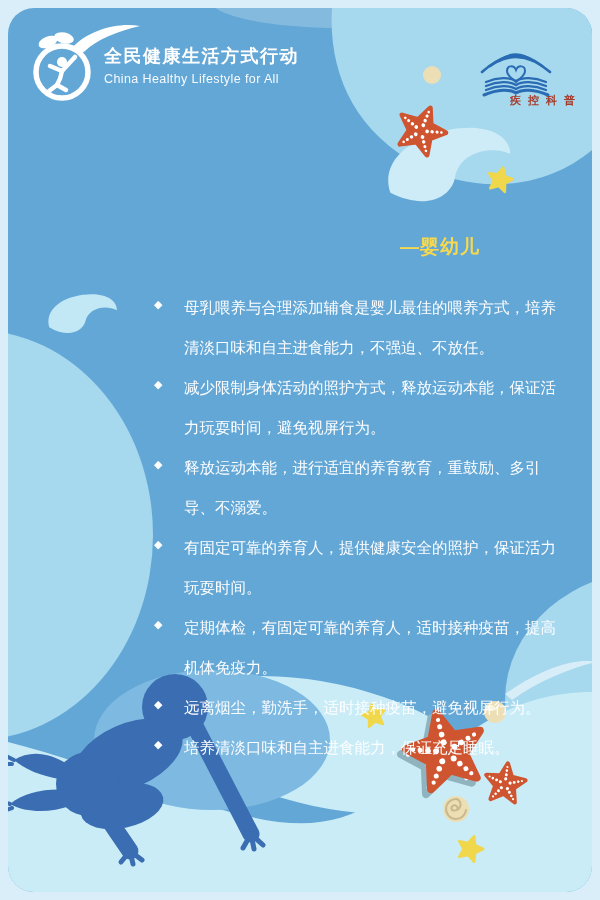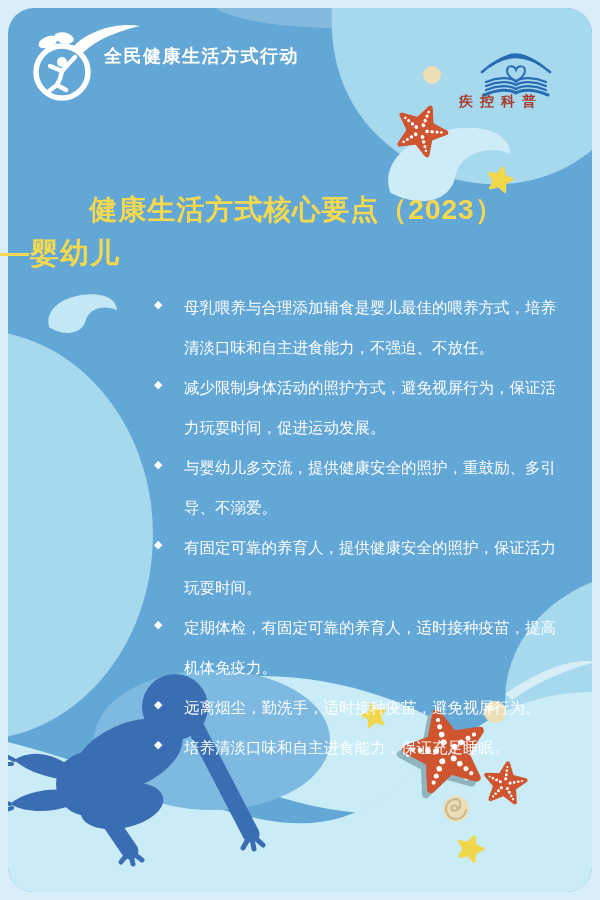--- a/index.html
+++ b/index.html
@@ -9,31 +9,31 @@
     background:#d9eef8;
   }
   .bg-art{position:absolute;left:0;top:0;width:600px;height:900px;}
 
   .brand-text{position:absolute;left:104px;top:44px;color:#ffffff;z-index:3;}
   .brand-cn{font-size:18px;font-weight:bold;letter-spacing:1.5px;}
   .brand-en{font-size:12.5px;margin-top:4px;letter-spacing:0.4px;opacity:.95;}
 
   .cdc-caption{
     position:absolute;left:452px;top:93px;width:130px;z-index:3;
-    text-align:left;color:#a63b2a;font-size:14px;font-weight:bold;
+    text-align:right;color:#a63b2a;font-size:11px;font-weight:bold;
     letter-spacing:7px;text-indent:7px;
   }
 
   .title{
     position:absolute;left:0;top:191px;width:100%;z-index:3;
     text-align:center;color:#f6d94e;font-size:28px;font-weight:bold;letter-spacing:1px;
   }
   .subtitle{
     position:absolute;left:0;top:234px;width:480px;z-index:3;
-    color:#f6d94e;font-size:29px;font-weight:bold;letter-spacing:1px;
+    text-align:right;color:#f6d94e;font-size:19px;font-weight:bold;letter-spacing:1px;
   }
 
   .bullets{
     position:absolute;left:154px;top:288px;width:412px;z-index:3;
     list-style:none;margin:0;padding:0;
   }
   .bullets li{display:flex;align-items:flex-start;color:#fdfeff;}
   .bullets .marker{
     flex:none;width:30px;font-size:11px;line-height:32.4px;color:#ffffff;
   }
@@ -164,39 +164,39 @@
       <path d="M-17,-13 Q0,-26 17,-13" stroke-width="2.6"></path>
       <path d="M0,-4 C-2,-9 -9,-9 -9,-3 C-9,2 -4,4 0,8 C4,4 9,2 9,-3 C9,-9 2,-9 0,-4 Z" stroke-width="2"></path>
       <path d="M-30,8 C-18,3 -6,3 0,7 M-30,12 C-18,7 -6,7 0,11 M-30,16 C-18,11 -6,11 0,15" stroke-width="2.2"></path>
       <path d="M30,8 C18,3 6,3 0,7 M30,12 C18,7 6,7 0,11 M30,16 C18,11 6,11 0,15" stroke-width="2.2"></path>
       <path d="M-32,21 C-18,15 -6,15 0,19 C6,15 18,15 32,21" stroke-width="3"></path>
     </g>
   </svg>
 
   <div class="brand-text">
     <div class="brand-cn">全民健康生活方式行动</div>
+    <div class="brand-en">China Healthy Lifestyle for All</div>
   </div>
 
   <div class="cdc-caption">疾控科普</div>
 
-  <div class="title">健康生活方式核心要点（2023）</div>
   <div class="subtitle">—婴幼儿</div>
 
   <ul class="bullets">
     <li>
       <span class="marker">◆</span>
       <span class="btext">母乳喂养与合理添加辅食是婴儿最佳的喂养方式，培养清淡口味和自主进食能力，不强迫、不放任。</span>
     </li>
     <li>
       <span class="marker">◆</span>
-      <span class="btext">减少限制身体活动的照护方式，避免视屏行为，保证活力玩耍时间，促进运动发展。</span>
-    </li>
-    <li>
-      <span class="marker">◆</span>
-      <span class="btext">与婴幼儿多交流，提供健康安全的照护，重鼓励、多引导、不溺爱。</span>
+      <span class="btext">减少限制身体活动的照护方式，释放运动本能，保证活力玩耍时间，避免视屏行为。</span>
+    </li>
+    <li>
+      <span class="marker">◆</span>
+      <span class="btext">释放运动本能，进行适宜的养育教育，重鼓励、多引导、不溺爱。</span>
     </li>
     <li>
       <span class="marker">◆</span>
       <span class="btext">有固定可靠的养育人，提供健康安全的照护，保证活力玩耍时间。</span>
     </li>
     <li>
       <span class="marker">◆</span>
       <span class="btext">定期体检，有固定可靠的养育人，适时接种疫苗，提高机体免疫力。</span>
     </li>
     <li>

